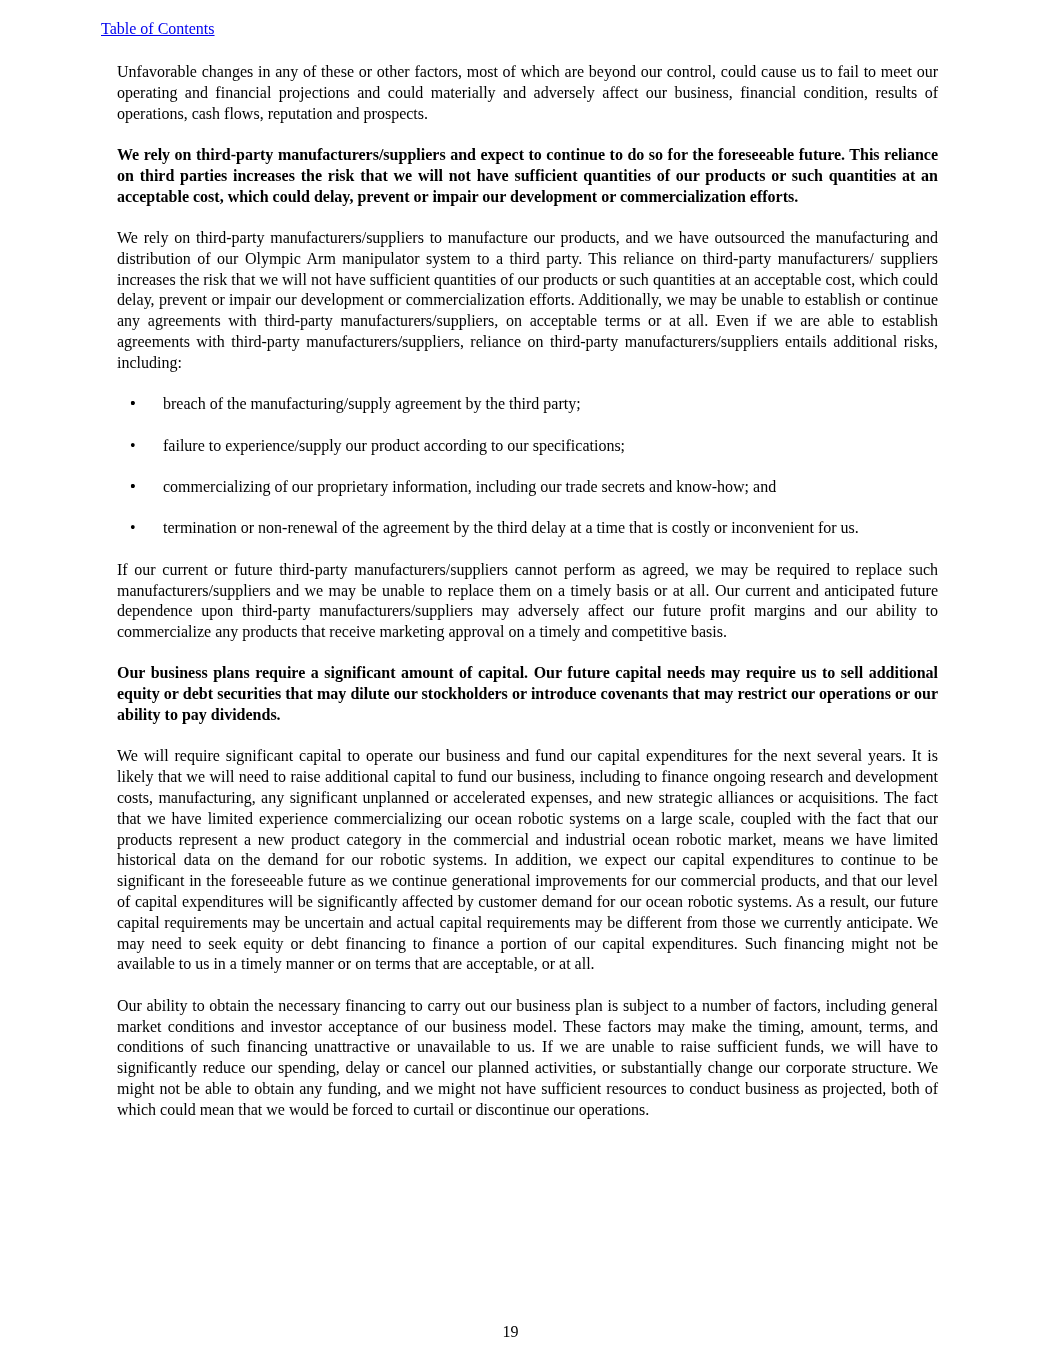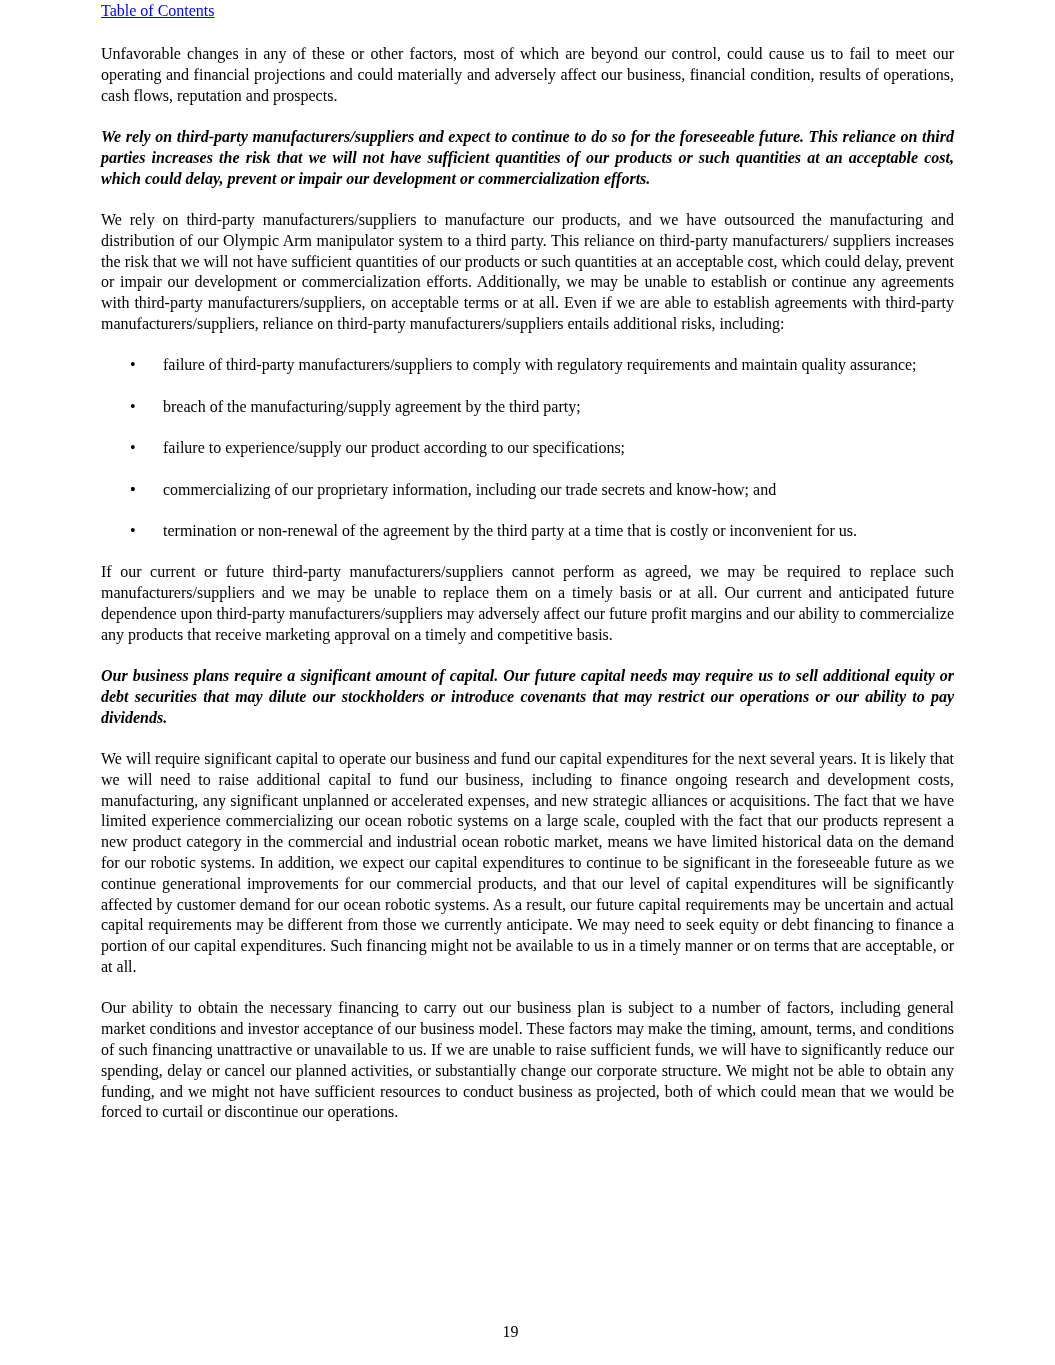--- a/index.html
+++ b/index.html
@@ -13,40 +13,39 @@
       position: relative;
       overflow: hidden;
       font-family: "Liberation Serif", serif;
       color: #000000;
       font-size: 16px;
       line-height: 20.8px;
     }
     .page {
       position: absolute;
       left: 101px;
-      top: 0;
+      top: 18px;
       width: 853px;
     }
     .toc-link {
       display: inline-block;
       color: #0000ee;
       text-decoration: underline;
       font-size: 16px;
       line-height: 22px;
       cursor: pointer;
     }
     p {
-      margin: 0;
+      margin: 16px;
       text-align: justify;
     }
     .para { margin-top: 20.6px; }
     .first { margin-top: 22px; }
     .heading {
       font-weight: bold;
-      font-style: italic;
     }
     ul.risks {
       list-style: none;
       margin: 20.6px 0 0 0;
       padding: 0;
     }
     ul.risks li {
       position: relative;
       padding-left: 62px;
       text-align: justify;
@@ -73,26 +72,26 @@
 <div class="page">
   <a class="toc-link">Table of Contents</a>
 
   <p class="first">Unfavorable changes in any of these or other factors, most of which are beyond our control, could cause us to fail to meet our operating and financial projections and could materially and adversely affect our business, financial condition, results of operations, cash flows, reputation and prospects.</p>
 
   <p class="para heading">We rely on third-party manufacturers/suppliers and expect to continue to do so for the foreseeable future. This reliance on third parties increases the risk that we will not have sufficient quantities of our products or such quantities at an acceptable cost, which could delay, prevent or impair our development or commercialization efforts.</p>
 
   <p class="para">We rely on third-party manufacturers/suppliers to manufacture our products, and we have outsourced the manufacturing and distribution of our Olympic Arm manipulator system to a third party. This reliance on third-party manufacturers/ suppliers increases the risk that we will not have sufficient quantities of our products or such quantities at an acceptable cost, which could delay, prevent or impair our development or commercialization efforts. Additionally, we may be unable to establish or continue any agreements with third-party manufacturers/suppliers, on acceptable terms or at all. Even if we are able to establish agreements with third-party manufacturers/suppliers, reliance on third-party manufacturers/suppliers entails additional risks, including:</p>
 
   <ul class="risks">
-    <li><span class="bullet">•</span><span>failure of third-party manufacturers/suppliers to comply with regulatory requirements and maintain quality assurance;</span></li>
+    <li><span class="bullet">•</span></li>
     <li><span class="bullet">•</span><span>breach of the manufacturing/supply agreement by the third party;</span></li>
     <li><span class="bullet">•</span><span>failure to experience/supply our product according to our specifications;</span></li>
     <li><span class="bullet">•</span></li>
     <li><span class="bullet">•</span><span>commercializing of our proprietary information, including our trade secrets and know-how; and</span></li>
-    <li><span class="bullet">•</span><span>termination or non-renewal of the agreement by the third party at a time that is costly or inconvenient for us.</span></li>
+    <li><span class="bullet">•</span><span>termination or non-renewal of the agreement by the third delay at a time that is costly or inconvenient for us.</span></li>
   </ul>
 
   <p class="para">If our current or future third-party manufacturers/suppliers cannot perform as agreed, we may be required to replace such manufacturers/suppliers and we may be unable to replace them on a timely basis or at all. Our current and anticipated future dependence upon third-party manufacturers/suppliers may adversely affect our future profit margins and our ability to commercialize any products that receive marketing approval on a timely and competitive basis.</p>
 
   <p class="para heading">Our business plans require a significant amount of capital. Our future capital needs may require us to sell additional equity or debt securities that may dilute our stockholders or introduce covenants that may restrict our operations or our ability to pay dividends.</p>
 
   <p class="para">We will require significant capital to operate our business and fund our capital expenditures for the next several years. It is likely that we will need to raise additional capital to fund our business, including to finance ongoing research and development costs, manufacturing, any significant unplanned or accelerated expenses, and new strategic alliances or acquisitions. The fact that we have limited experience commercializing our ocean robotic systems on a large scale, coupled with the fact that our products represent a new product category in the commercial and industrial ocean robotic market, means we have limited historical data on the demand for our robotic systems. In addition, we expect our capital expenditures to continue to be significant in the foreseeable future as we continue generational improvements for our commercial products, and that our level of capital expenditures will be significantly affected by customer demand for our ocean robotic systems. As a result, our future capital requirements may be uncertain and actual capital requirements may be different from those we currently anticipate. We may need to seek equity or debt financing to finance a portion of our capital expenditures. Such financing might not be available to us in a timely manner or on terms that are acceptable, or at all.</p>
 
   <p class="para">Our ability to obtain the necessary financing to carry out our business plan is subject to a number of factors, including general market conditions and investor acceptance of our business model. These factors may make the timing, amount, terms, and conditions of such financing unattractive or unavailable to us. If we are unable to raise sufficient funds, we will have to significantly reduce our spending, delay or cancel our planned activities, or substantially change our corporate structure. We might not be able to obtain any funding, and we might not have sufficient resources to conduct business as projected, both of which could mean that we would be forced to curtail or discontinue our operations.</p>
 </div>

